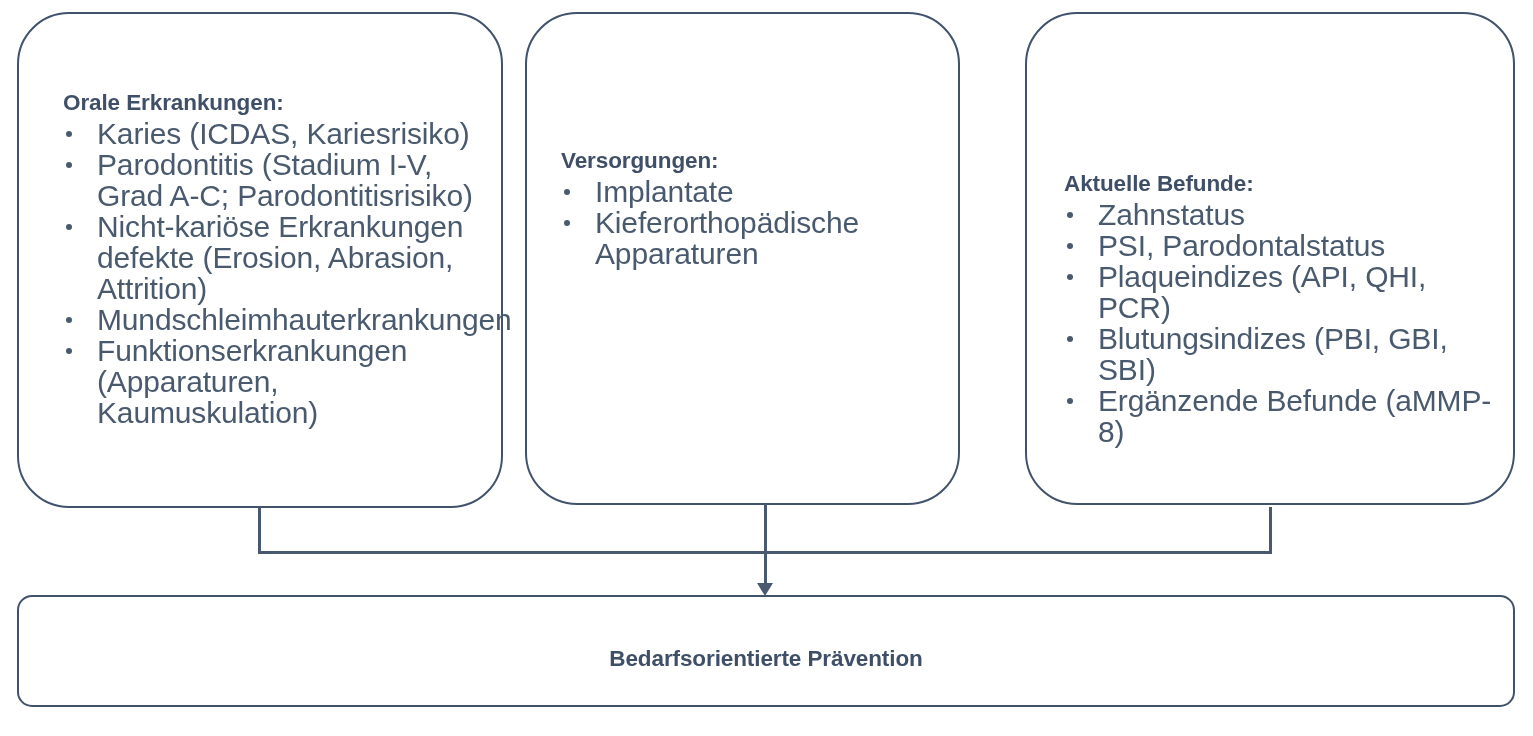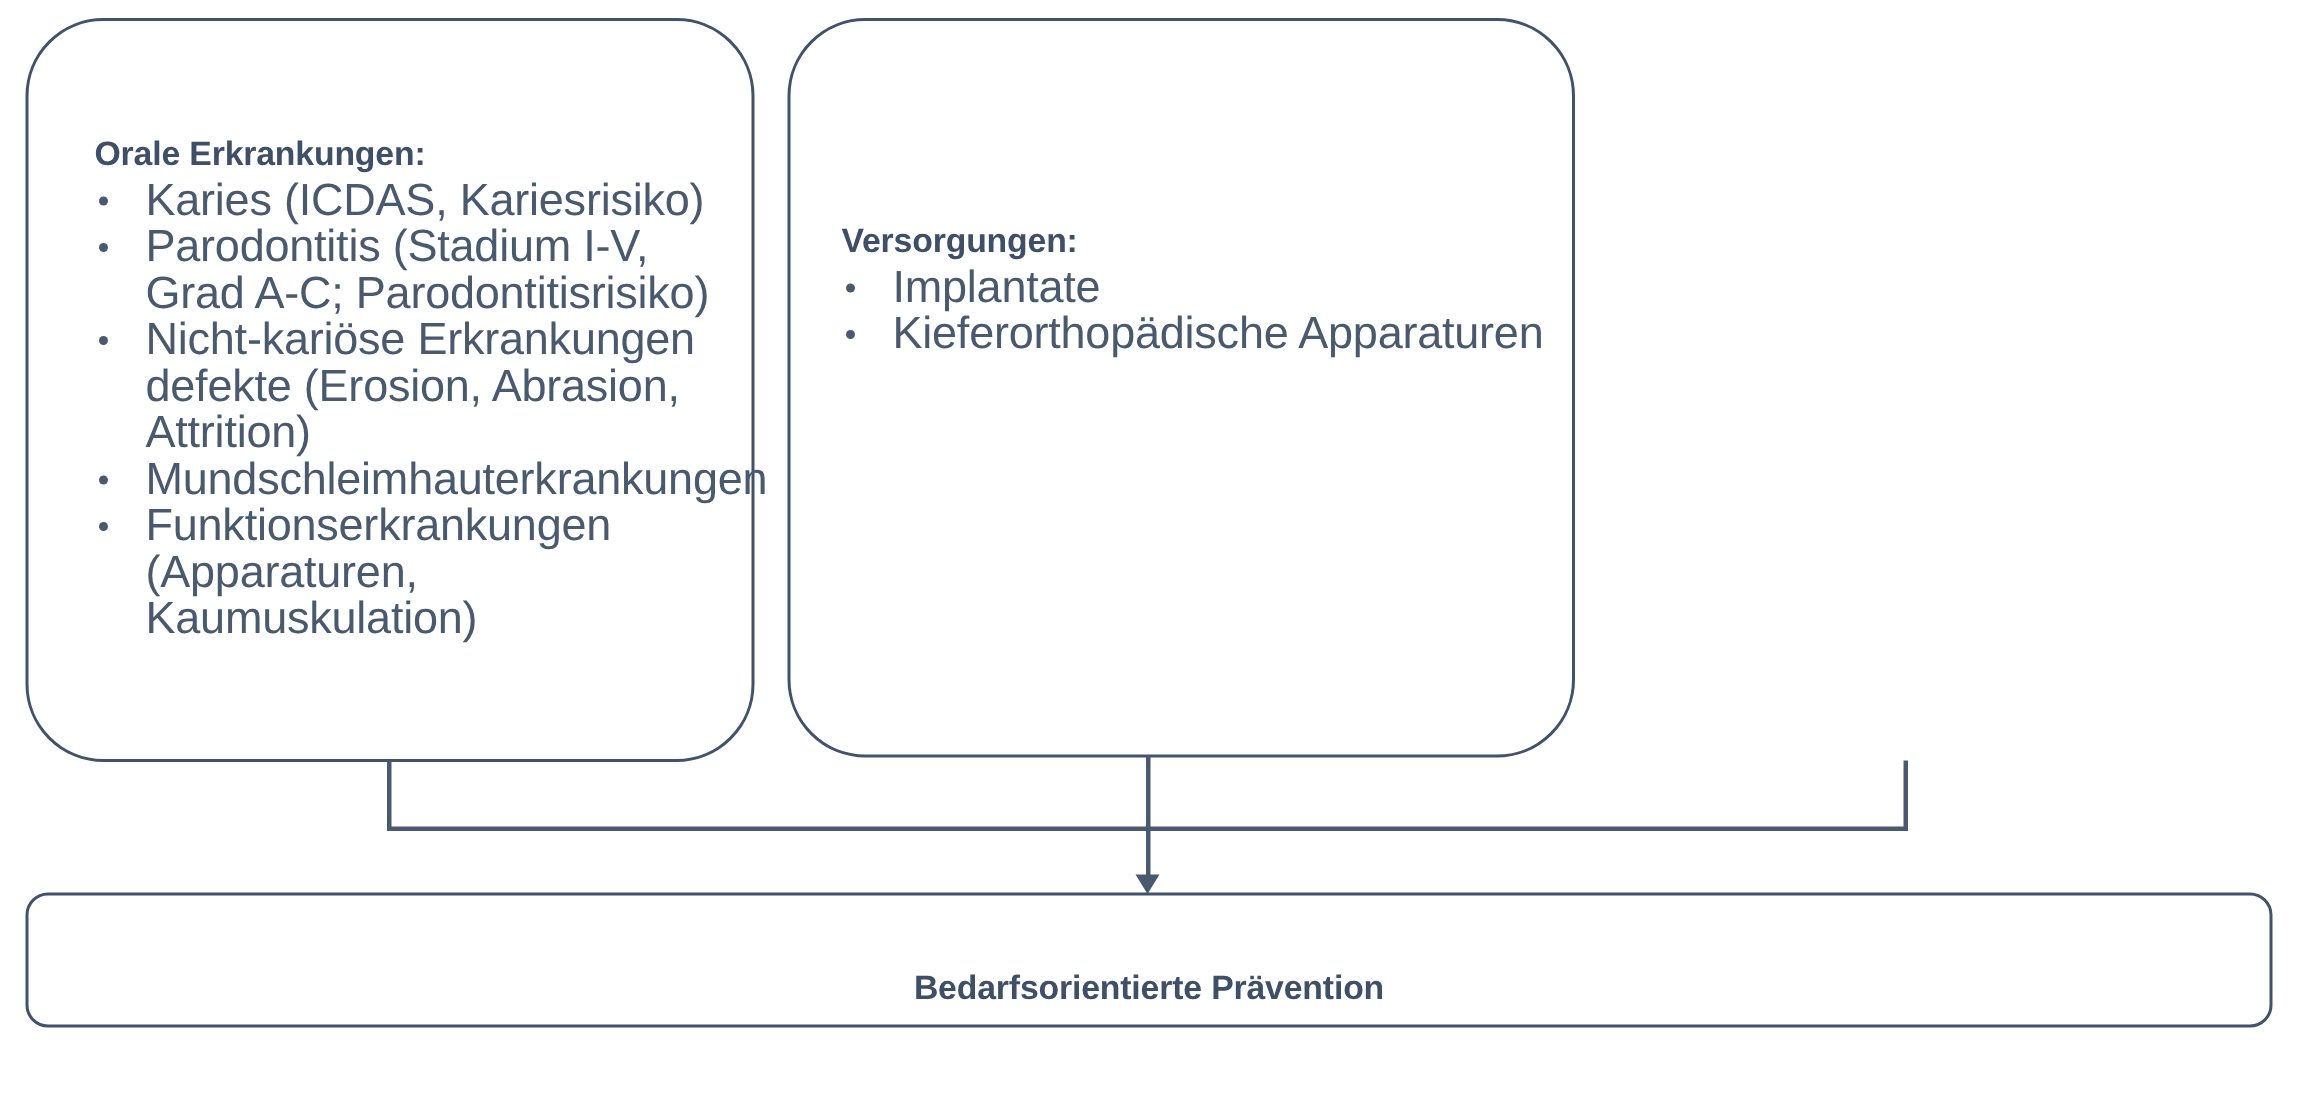--- a/index.html
+++ b/index.html
@@ -102,38 +102,50 @@
       <ul class="bullets">
         <li>Karies (ICDAS, Kariesrisiko)</li>
         <li>Parodontitis (Stadium I-V, Grad A-C; Parodontitisrisiko)</li>
         <li>Nicht-kariöse Erkrankungen defekte (Erosion, Abrasion, Attrition)</li>
         <li>Mundschleimhauterkrankungen</li>
         <li>Funktionserkrankungen (Apparaturen, Kaumuskulation)</li>
       </ul>
     </div>
   </div>
 
-  <div class="rbox top-card" style="left:525px; top:12px; width:525px; height:493px;">
+  <div class="rbox top-card" style="left:525px; top:12px; width:435px; height:493px;">
     <div class="card-body" style="top:131px; left:34px; right:18px;">
       <div class="card-heading">Versorgungen:</div>
       <ul class="bullets">
         <li>Implantate</li>
         <li>Kieferorthopädische Apparaturen</li>
       </ul>
     </div>
   </div>
 
+  <div class="rbox top-card" style="left:1025px; top:12px; width:490px; height:493px;">
+    <div class="card-body" style="top:154px; left:37px; right:14px;">
+      <div class="card-heading">Aktuelle Befunde:</div>
+      <ul class="bullets">
+        <li>Zahnstatus</li>
+        <li>PSI, Parodontalstatus</li>
+        <li>Plaqueindizes (API, QHI, PCR)</li>
+        <li>Blutungsindizes (PBI, GBI, SBI)</li>
+        <li>Ergänzende Befunde (aMMP-8)</li>
+      </ul>
+    </div>
+  </div>
 
   <div class="conn-line conn-v" style="left:258px; top:507px; height:46px;"></div>
 
   <div class="conn-line conn-v" style="left:764px; top:504px; height:80px;"></div>
 
   <div class="conn-line conn-v" style="left:1269px; top:507px; height:46px;"></div>
 
   <div class="conn-line conn-h" style="left:258px; top:551px; width:1014px;"></div>
 
   <div class="arrow-head" style="left:757px; top:583px;"></div>
 
-  <div class="rbox bottom-bar" style="left:17px; top:595px; width:1498px; height:90px;">
+  <div class="rbox bottom-bar" style="left:17px; top:595px; width:1498px; height:112px;">
     <div class="bottom-label" style="top:49px;">Bedarfsorientierte Prävention</div>
   </div>
 
 </div>
 
 </body></html>

